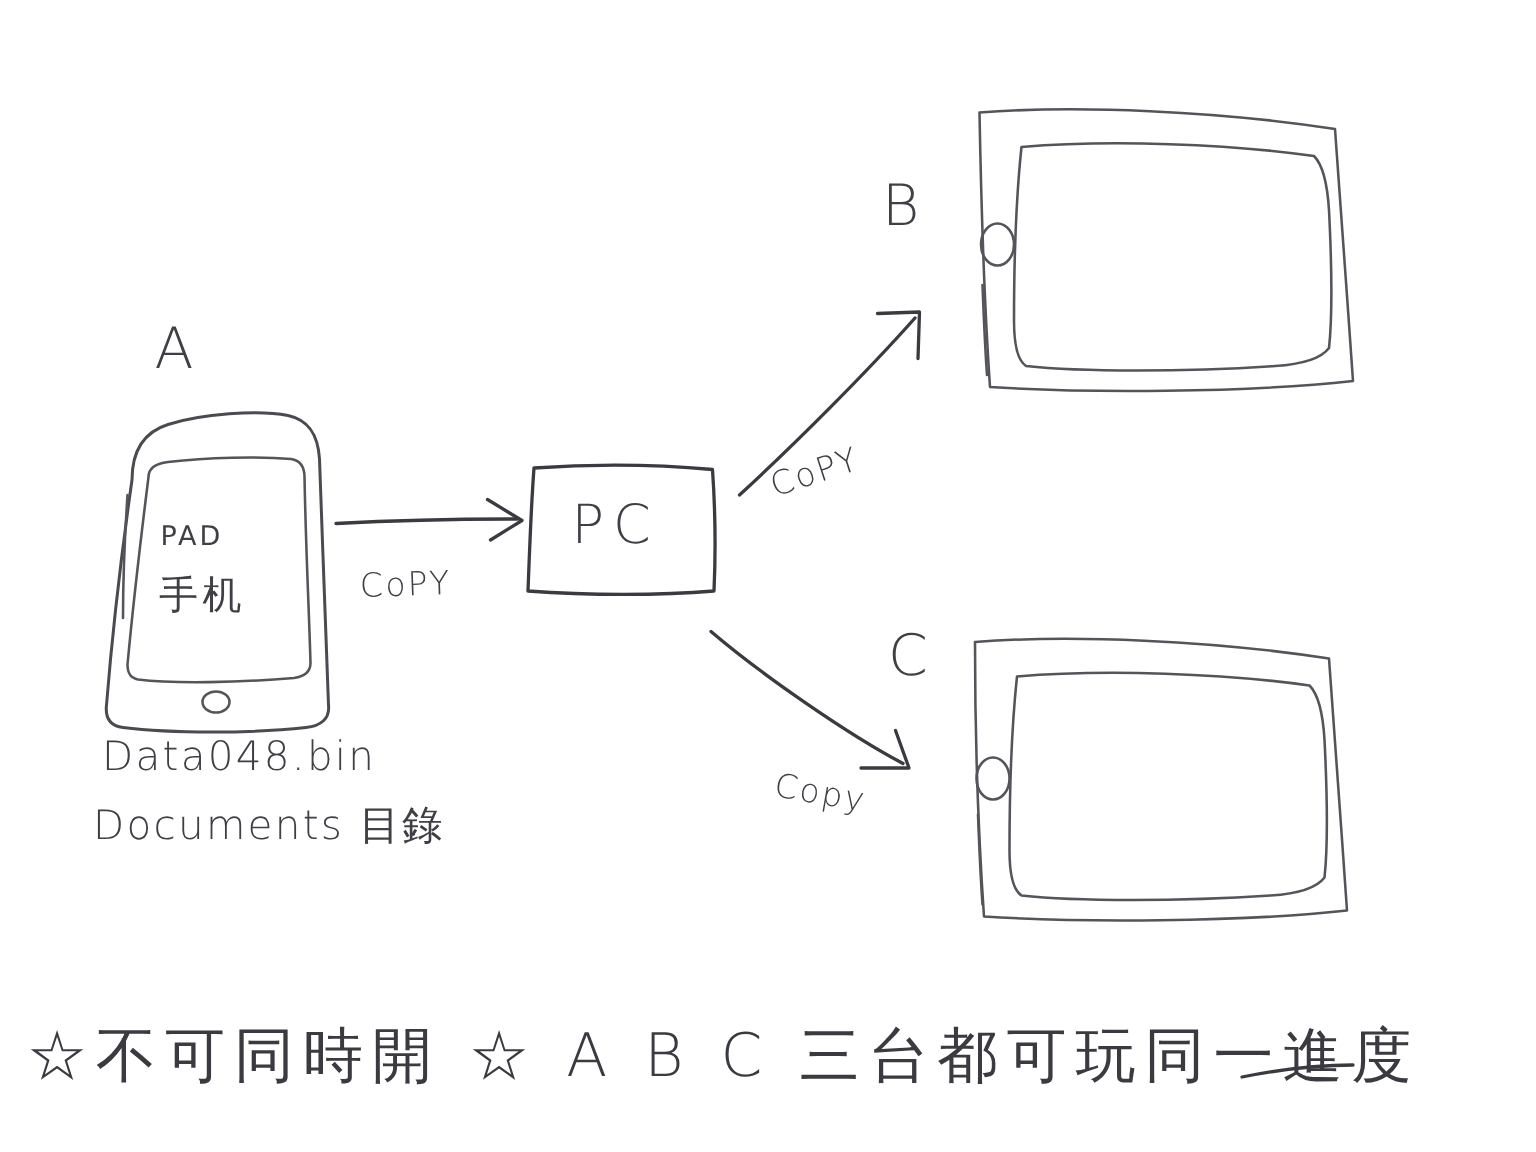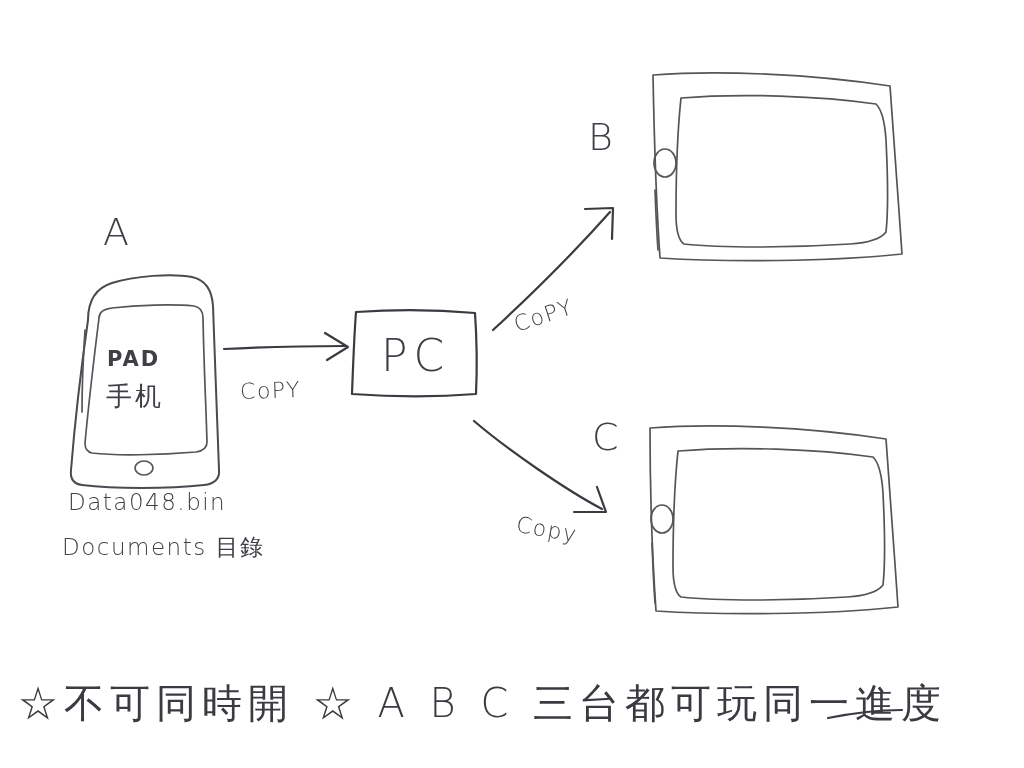--- a/index.html
+++ b/index.html
@@ -56,36 +56,36 @@
     font-size: 38px;
     font-weight: 300;
     letter-spacing: 1px;
   }
   .copy-label {
     font-size: 22px;
     font-weight: 300;
     letter-spacing: 1.5px;
   }
   .pc-label {
-    font-size: 44px;
+    font-size: 36px;
     font-weight: 300;
     letter-spacing: 6px;
   }
   .screen-label {
-    font-size: 21px;
-    font-weight: 700;
+    font-size: 18px;
+    font-weight: 400;
     letter-spacing: 2px;
   }
   .screen-label-cjk {
     font-size: 26px;
     font-weight: 300;
     letter-spacing: 3px;
   }
   .file-note {
-    font-size: 23px;
+    font-size: 27px;
     font-weight: 300;
     letter-spacing: 1.5px;
   }
   .bottom-note {
     font-size: 40px;
     font-weight: 300;
     letter-spacing: 6px;
     color: #3a3a40;
   }
 </style>

